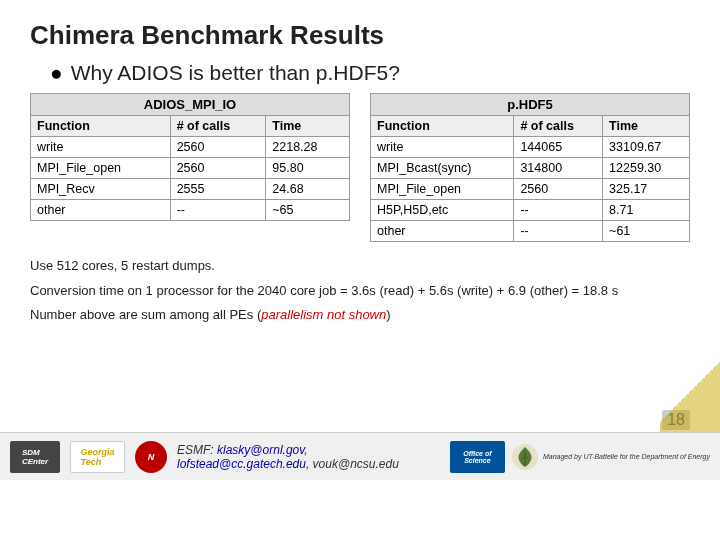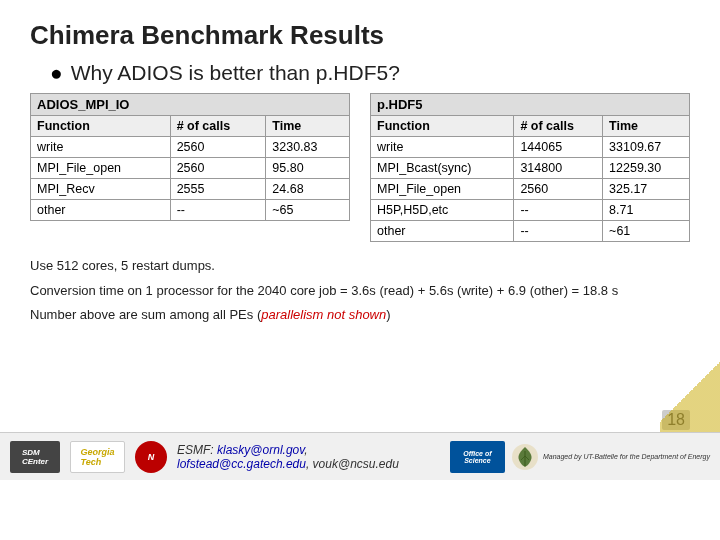--- a/index.html
+++ b/index.html
@@ -52,21 +52,21 @@
       gap: 20px;
       margin-top: 8px;
       margin-bottom: 14px;
     }
 
     .table-section {
       flex: 1;
     }
 
     .table-title {
-      text-align: left;
+      text-align: center;
       font-weight: bold;
       font-size: 13px;
       background: #ddd;
       border: 1px solid #999;
       padding: 3px 6px;
       border-bottom: none;
     }
 
     table {
       width: 100%;
@@ -244,21 +244,21 @@
           <tr>
             <th>Function</th>
             <th># of calls</th>
             <th>Time</th>
           </tr>
         </thead>
         <tbody id="adios-body">
         <tr>
               <td>write</td>
               <td>2560</td>
-              <td>3230.83</td>
+              <td>2218.28</td>
             </tr>
             <tr>
               <td>MPI_File_open</td>
               <td>2560</td>
               <td>95.80</td>
             </tr>
             <tr>
               <td>MPI_Recv</td>
               <td>2555</td>
               <td>24.68</td>

